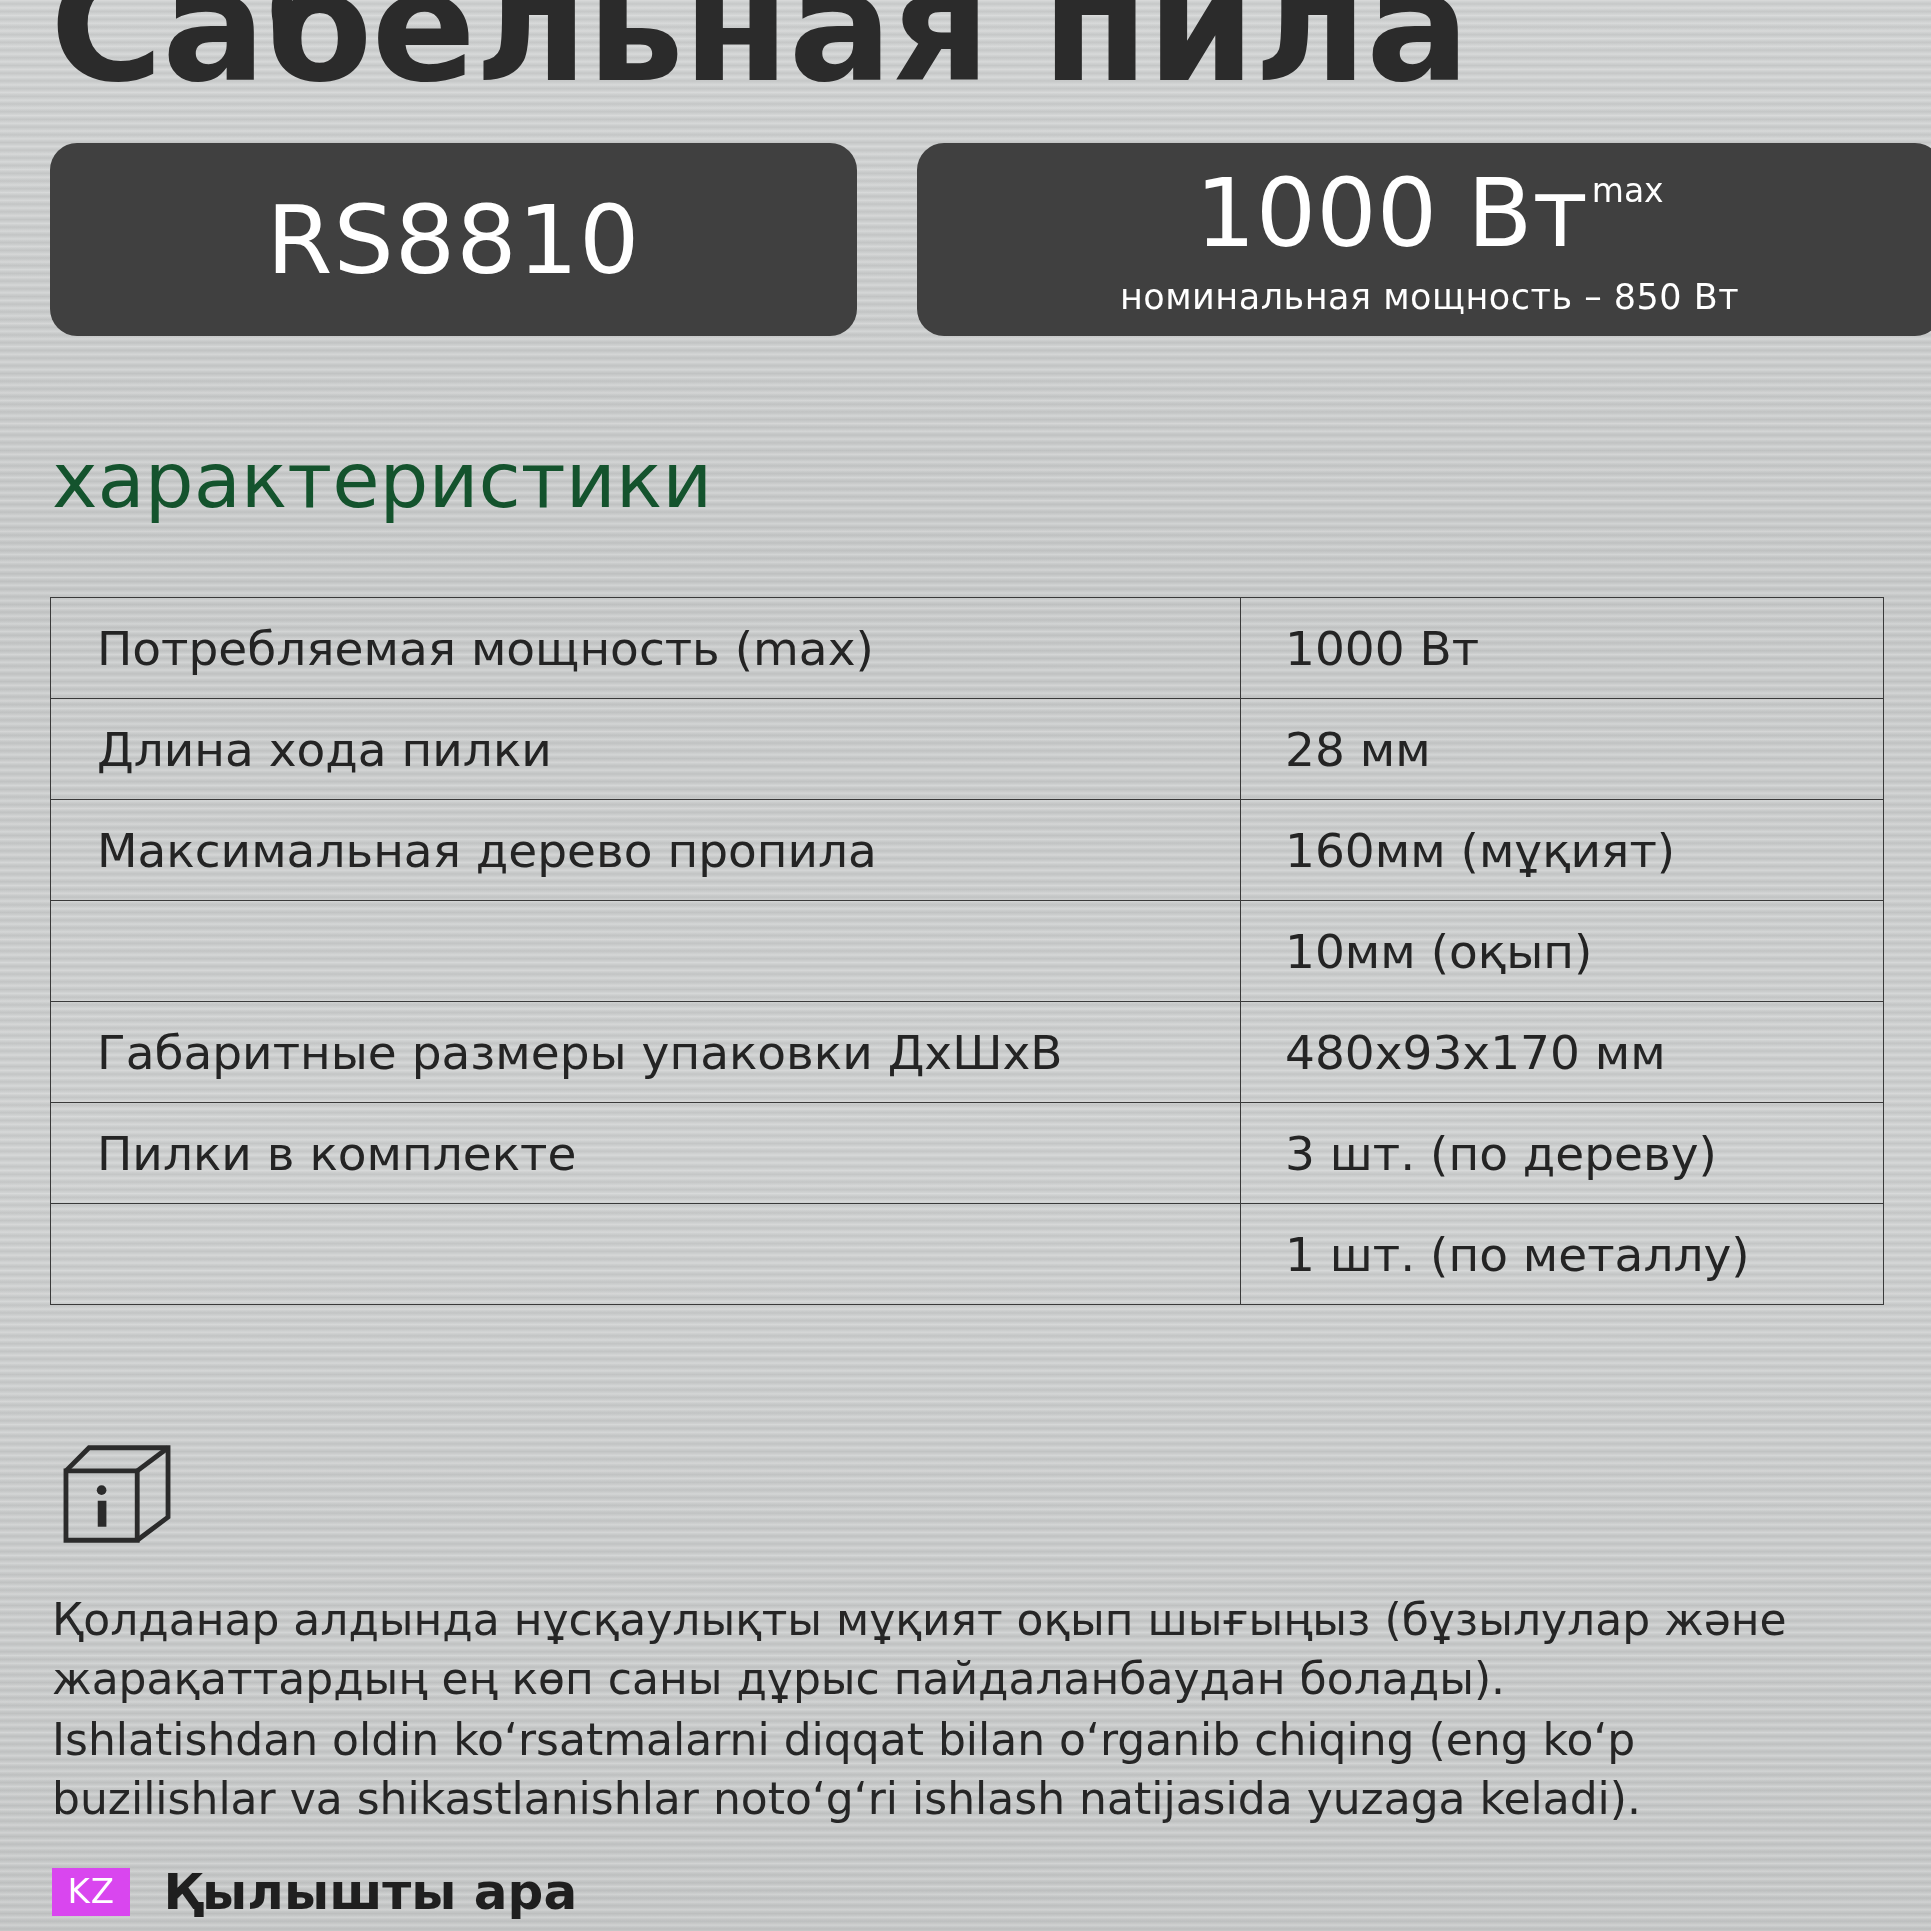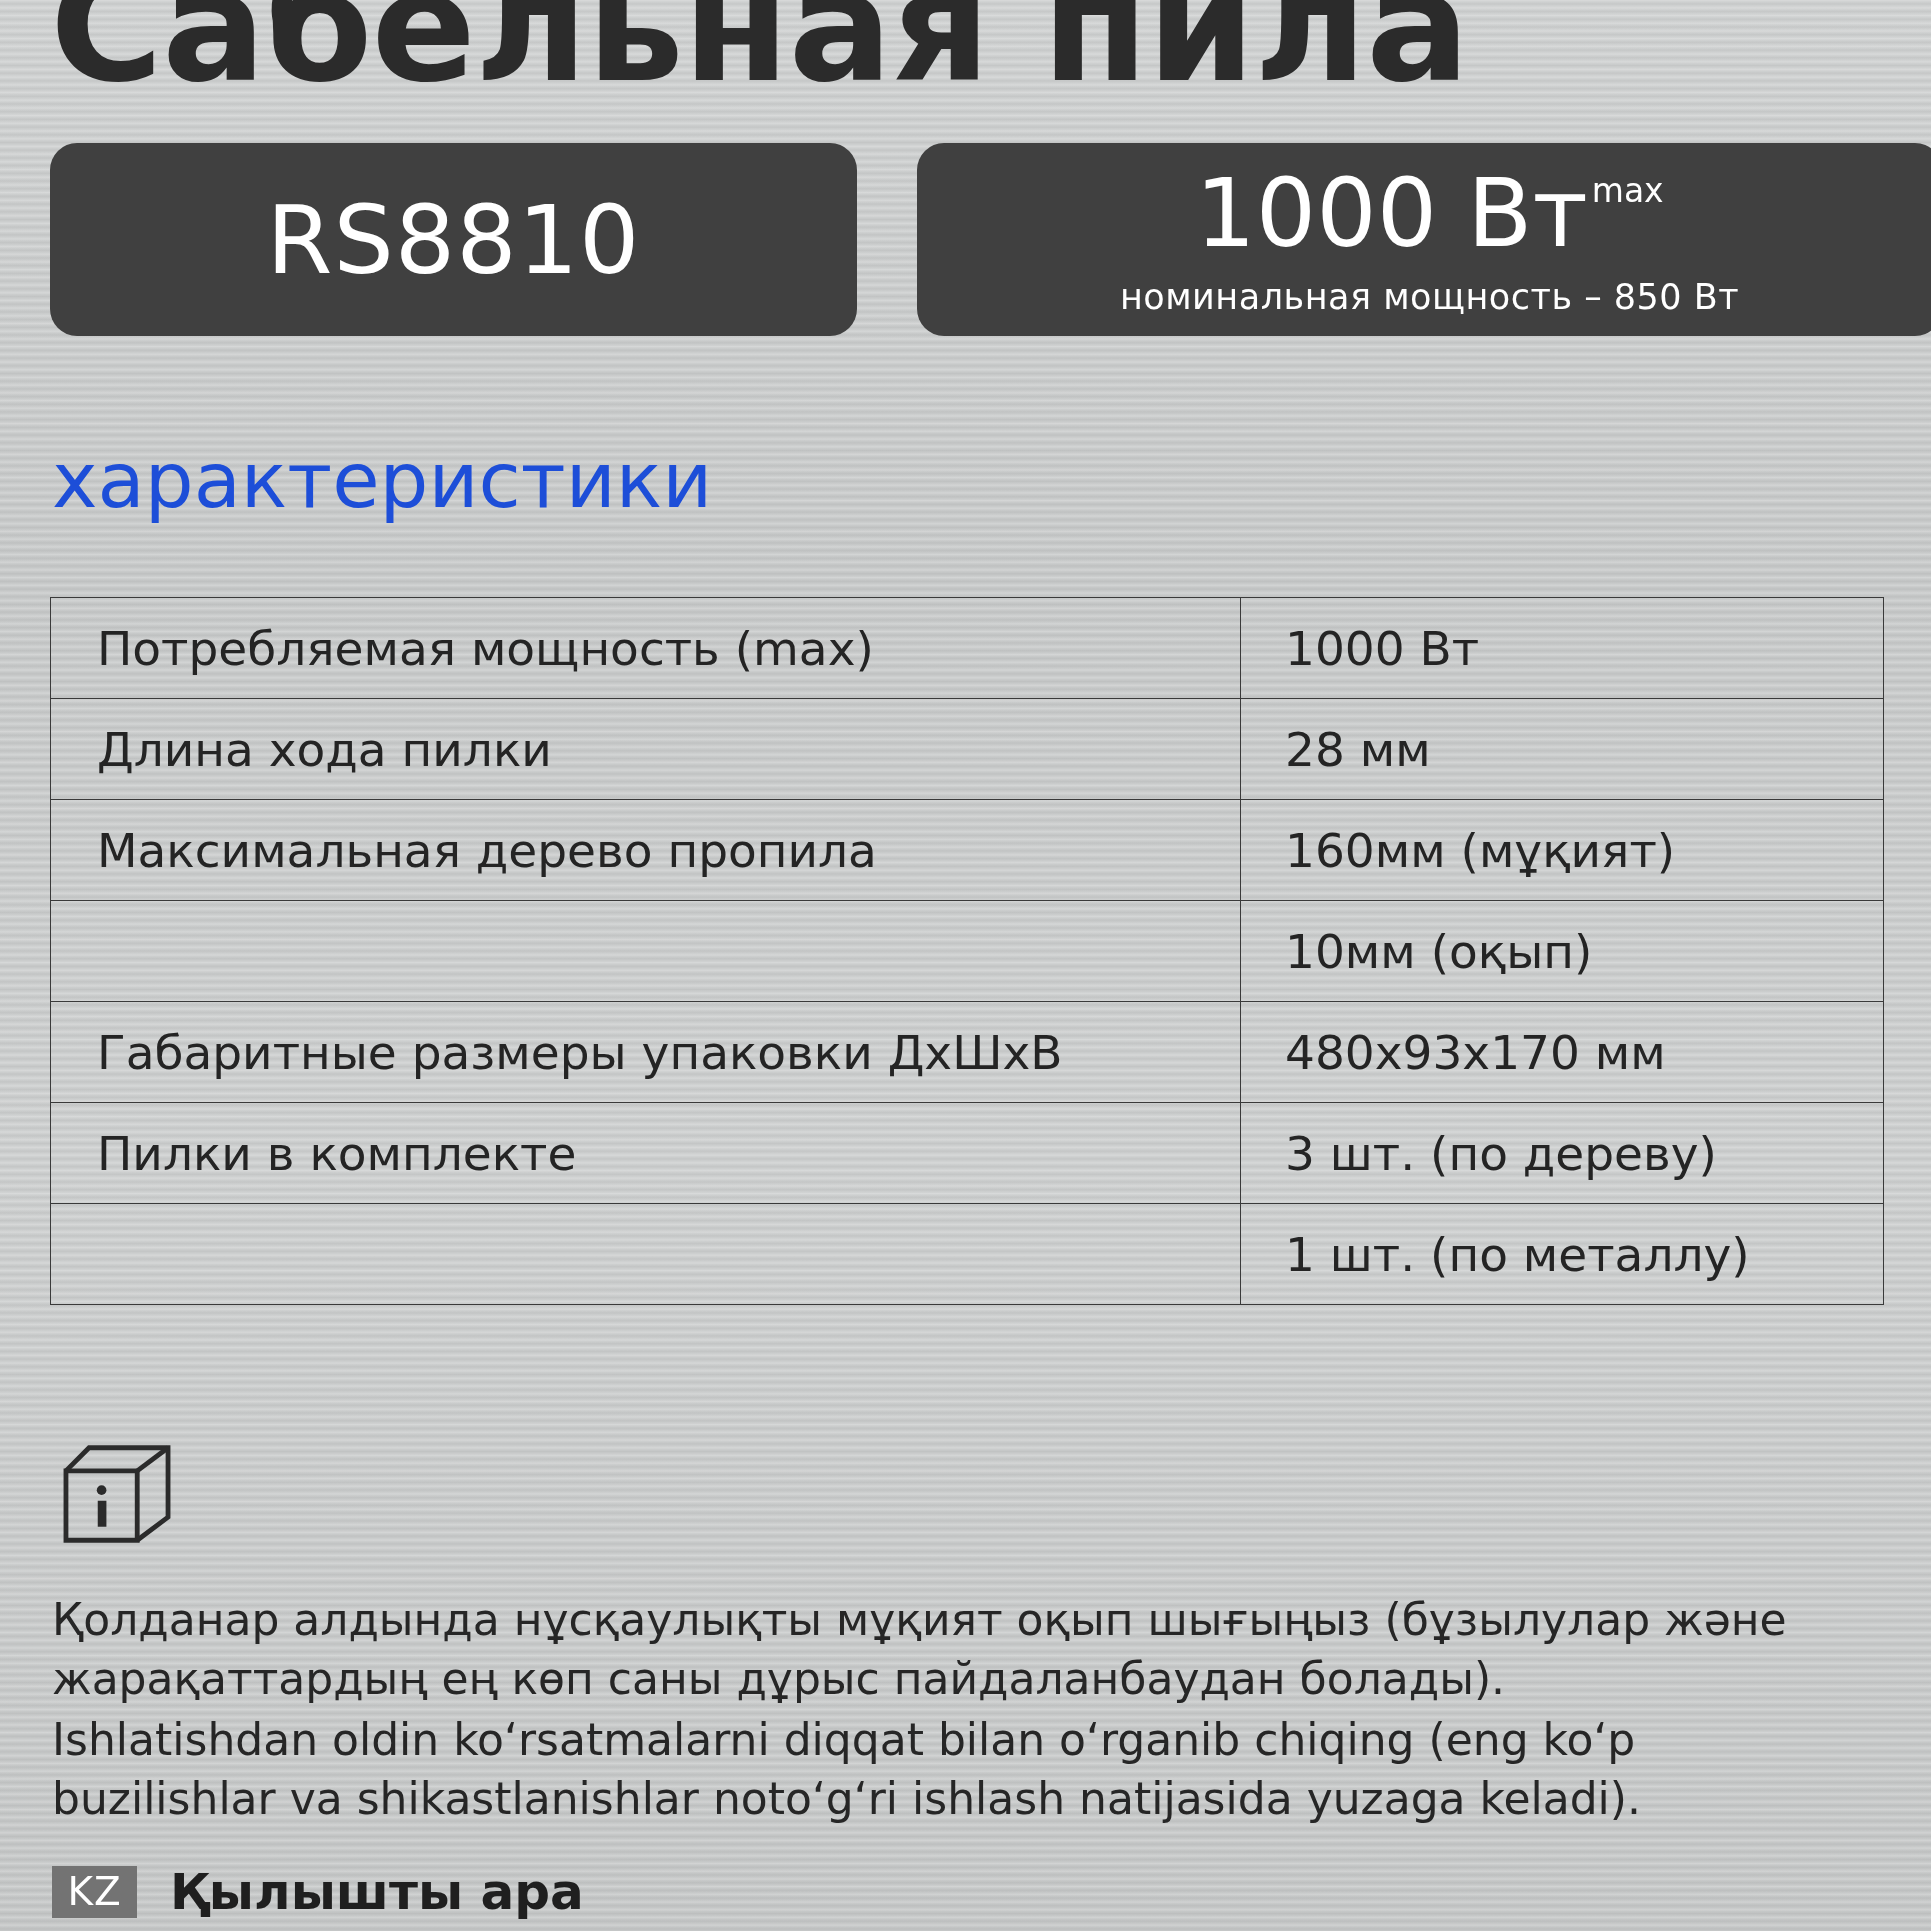--- a/index.html
+++ b/index.html
@@ -105,21 +105,21 @@
     letter-spacing: 0.5px;
   }
 
   
   .section-heading {
     position: absolute;
     left: 52px;
     top: 436px;
     font-size: 77px;
     font-weight: 400;
-    color: #1d4ed8;
+    color: #14532d;
   }
 
   
   .spec-table {
     position: absolute;
     left: 50px;
     top: 597px;
     width: 1833px;
     border-collapse: collapse;
     table-layout: fixed;
@@ -168,23 +168,23 @@
   
   .kz-row {
     position: absolute;
     left: 52px;
     top: 1863px;
     display: flex;
     align-items: center;
     gap: 33px;
   }
   .kz-tag {
-    background: #737373;
+    background: #d946ef;
     color: #ffffff;
-    font-size: 39px;
+    font-size: 34px;
     font-weight: 500;
     padding: 5.8px 15.4px 7.7px 15.4px;
     line-height: 1;
     letter-spacing: 1px;
   }
   .kz-text {
     font-size: 50px;
     font-weight: 700;
     color: #1f1f1f;
   }

